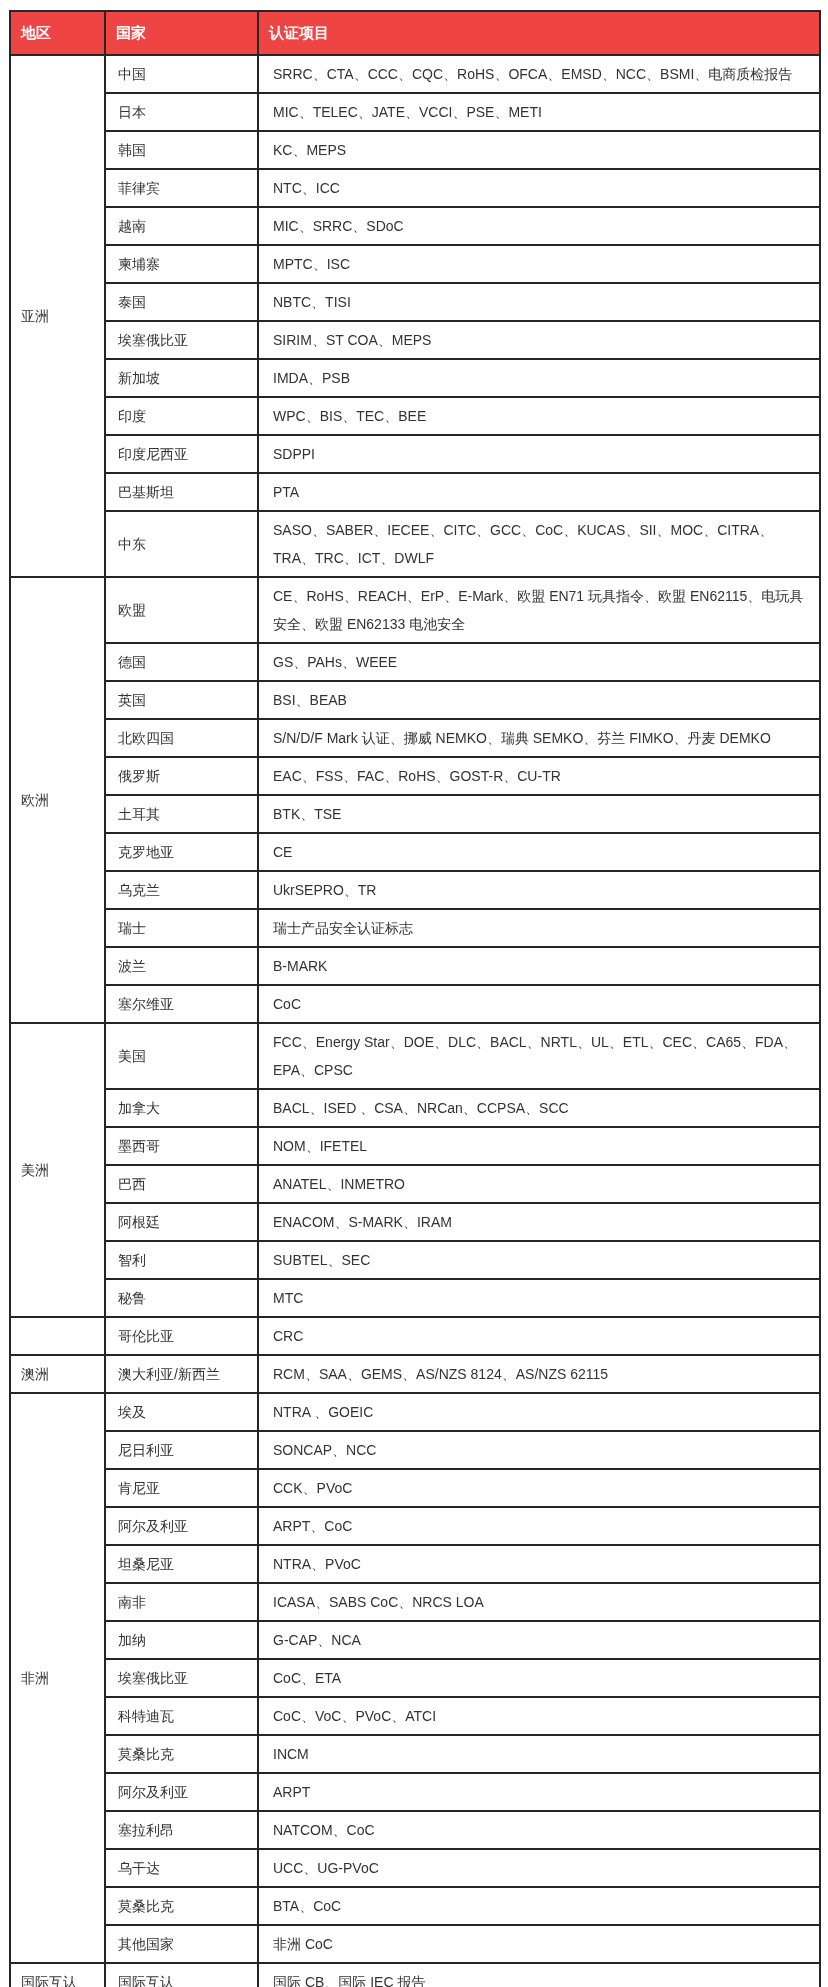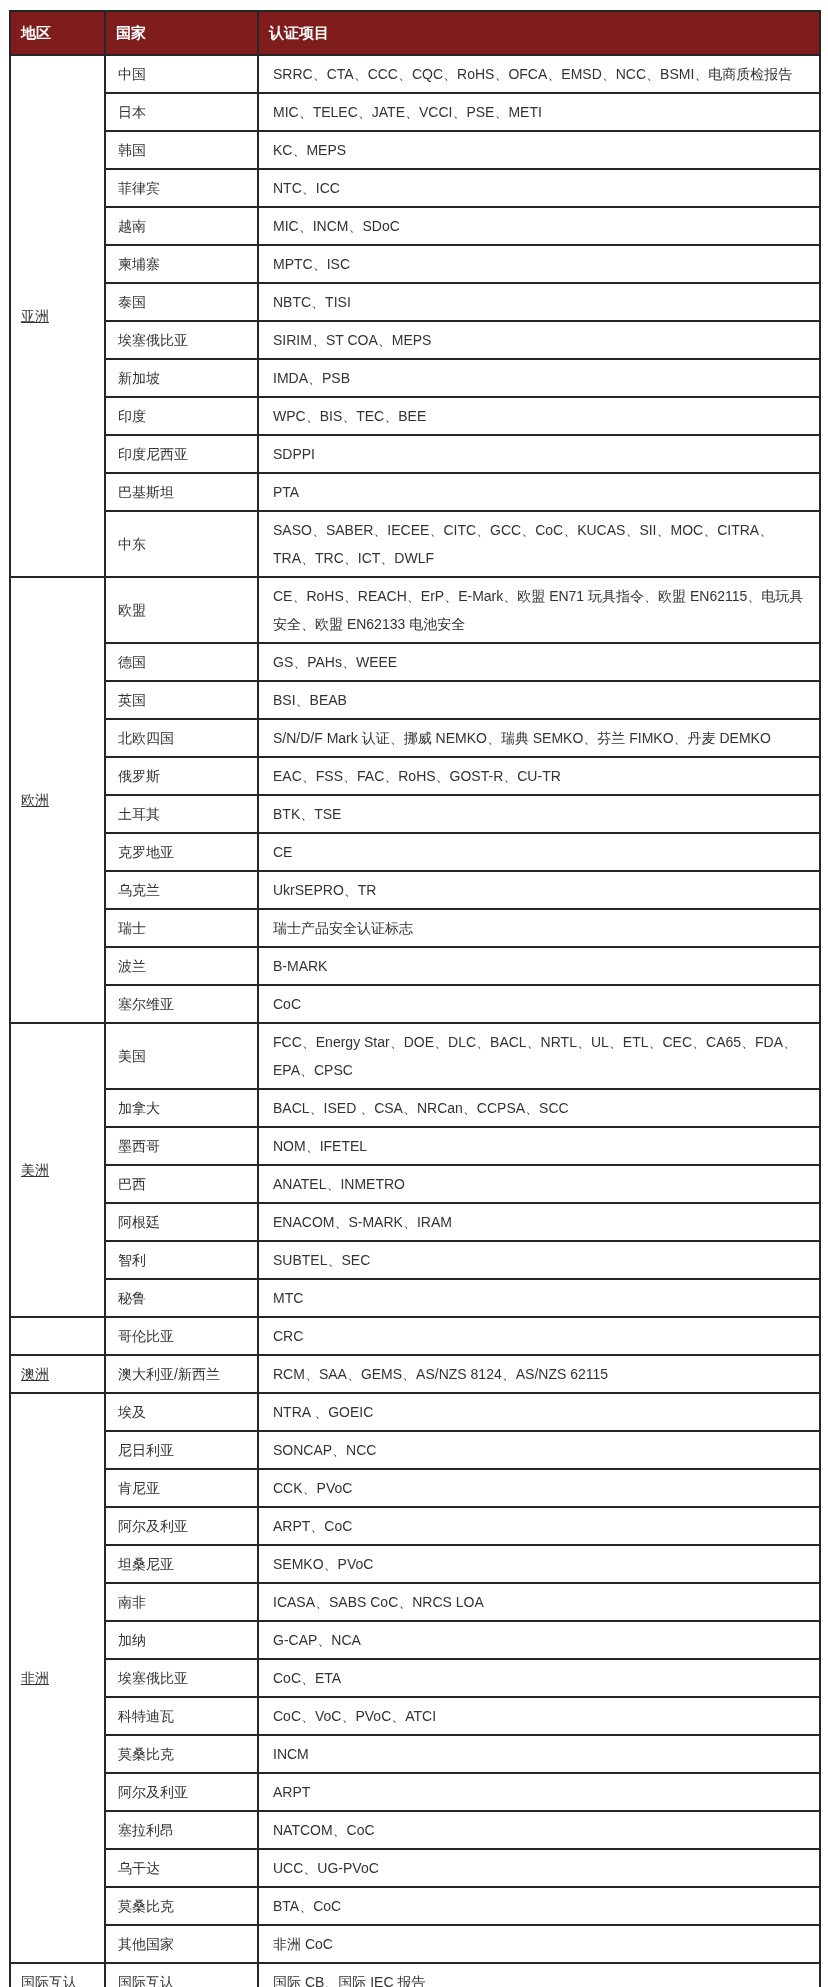--- a/index.html
+++ b/index.html
@@ -21,34 +21,33 @@
   .cert-table th, .cert-table td {
     border: 2px solid #262626;
     box-sizing: border-box;
     font-size: 14px;
     color: #333333;
     text-align: left;
     vertical-align: middle;
     word-break: break-word;
   }
   .cert-table thead th {
-    background: #7f1d1d;
+    background: #ef4444;
     color: #ffffff;
     font-weight: bold;
     font-size: 15px;
     height: 44px;
     padding: 4px 10px;
   }
   col.col-region  { width: 95px; }
   col.col-country { width: 153px; }
   col.col-cert    { width: 562px; }
   .region-cell {
     padding: 4px 8px 4px 10px;
     line-height: 1.6;
-    text-decoration: underline;
   }
   .region-cell.u { }
   .country-cell {
     padding: 4px 8px 4px 12px;
     line-height: 2;
     height: 36px;
     border-radius: 16px;
   }
   .cert-cell {
     padding: 4px 10px 4px 14px;
@@ -86,21 +85,21 @@
         <tr>
           <td class="country-cell">韩国</td>
           <td class="cert-cell">KC、MEPS</td>
         </tr>
         <tr>
           <td class="country-cell">菲律宾</td>
           <td class="cert-cell">NTC、ICC</td>
         </tr>
         <tr>
           <td class="country-cell">越南</td>
-          <td class="cert-cell">MIC、INCM、SDoC</td>
+          <td class="cert-cell">MIC、SRRC、SDoC</td>
         </tr>
         <tr>
           <td class="country-cell">柬埔寨</td>
           <td class="cert-cell">MPTC、ISC</td>
         </tr>
         <tr>
           <td class="country-cell">泰国</td>
           <td class="cert-cell">NBTC、TISI</td>
         </tr>
         <tr>
@@ -223,21 +222,21 @@
         <tr>
           <td class="country-cell">肯尼亚</td>
           <td class="cert-cell">CCK、PVoC</td>
         </tr>
         <tr>
           <td class="country-cell">阿尔及利亚</td>
           <td class="cert-cell">ARPT、CoC</td>
         </tr>
         <tr>
           <td class="country-cell">坦桑尼亚</td>
-          <td class="cert-cell">SEMKO、PVoC</td>
+          <td class="cert-cell">NTRA、PVoC</td>
         </tr>
         <tr>
           <td class="country-cell">南非</td>
           <td class="cert-cell">ICASA、SABS CoC、NRCS LOA</td>
         </tr>
         <tr>
           <td class="country-cell">加纳</td>
           <td class="cert-cell">G-CAP、NCA</td>
         </tr>
         <tr>

